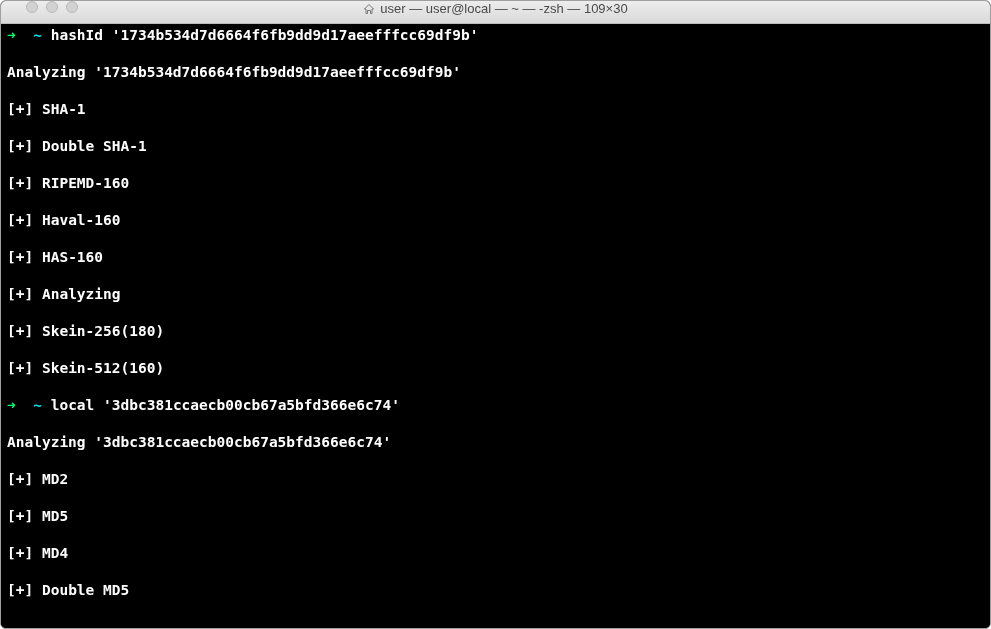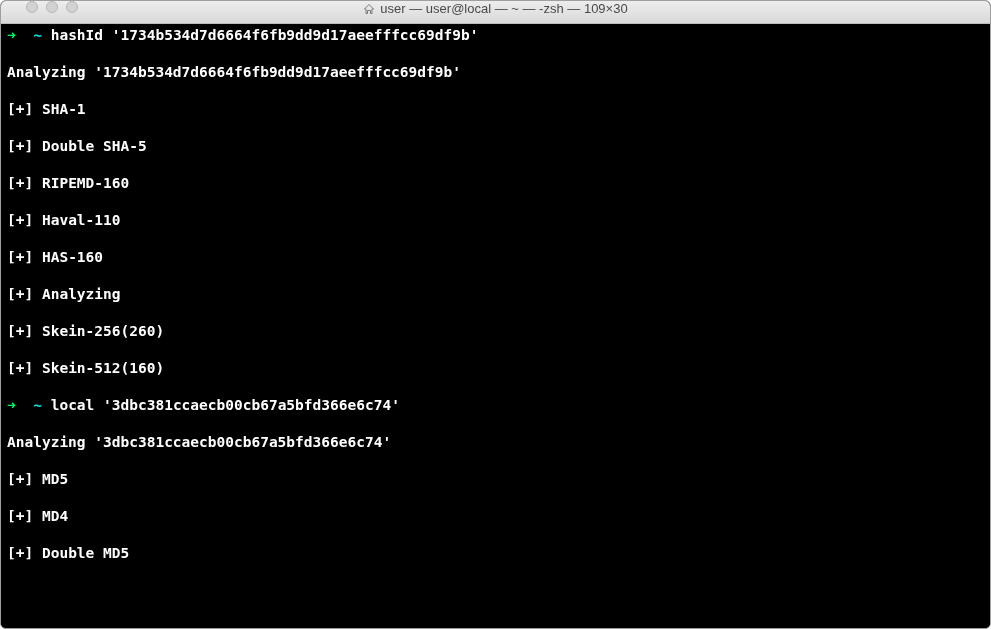--- a/index.html
+++ b/index.html
@@ -92,29 +92,30 @@
         <svg viewBox="0 0 16 16" width="12" height="12">
           <path d="M8 2 L14 8 L12 8 L12 14 L10 14 L10 10 L6 10 L6 14 L4 14 L4 8 L2 8 Z" fill="none" stroke="#6e6e6e" stroke-width="1.2"></path>
         </svg>
       </span>
       <span>user — user@local — ~ — -zsh — 109×30</span>
     </div>
   </div>
   <div class="terminal" id="term"><span class="line"><span class="arrow">➜</span><span>  </span><span class="tilde">~</span><span> </span><span class="cmd">hashId '1734b534d7d6664f6fb9dd9d17aeefffcc69df9b'</span></span>
 <span class="line"><span>Analyzing '1734b534d7d6664f6fb9dd9d17aeefffcc69df9b'</span></span>
 <span class="line"><span class="pfx">[+]</span><span> </span><span>SHA-1</span></span>
-<span class="line"><span class="pfx">[+]</span><span> </span><span>Double SHA-5</span></span>
+<span class="line"><span class="pfx">[+]</span><span> </span><span>Double SHA-1</span></span>
 <span class="line"><span class="pfx">[+]</span><span> </span><span>RIPEMD-160</span></span>
-<span class="line"><span class="pfx">[+]</span><span> </span><span>Haval-110</span></span>
+<span class="line"><span class="pfx">[+]</span><span> </span><span>Haval-160</span></span>
 <span class="line"><span class="pfx">[+]</span><span> </span><span>HAS-160</span></span>
 <span class="line"><span class="pfx">[+]</span><span> </span><span>Analyzing</span></span>
-<span class="line"><span class="pfx">[+]</span><span> </span><span>Skein-256(260)</span></span>
+<span class="line"><span class="pfx">[+]</span><span> </span><span>Skein-256(180)</span></span>
 <span class="line"><span class="pfx">[+]</span><span> </span><span>Skein-512(160)</span></span>
 <span class="line"><span class="arrow">➜</span><span>  </span><span class="tilde">~</span><span> </span><span class="cmd">local '3dbc381ccaecb00cb67a5bfd366e6c74'</span></span>
 <span class="line"><span>Analyzing '3dbc381ccaecb00cb67a5bfd366e6c74'</span></span>
+<span class="line"><span class="pfx">[+]</span><span> </span><span>MD2</span></span>
 <span class="line"><span class="pfx">[+]</span><span> </span><span>MD5</span></span>
 <span class="line"><span class="pfx">[+]</span><span> </span><span>MD4</span></span>
 <span class="line"><span class="pfx">[+]</span><span> </span><span>Double MD5</span></span>
 
 
 
 
 
 
 

